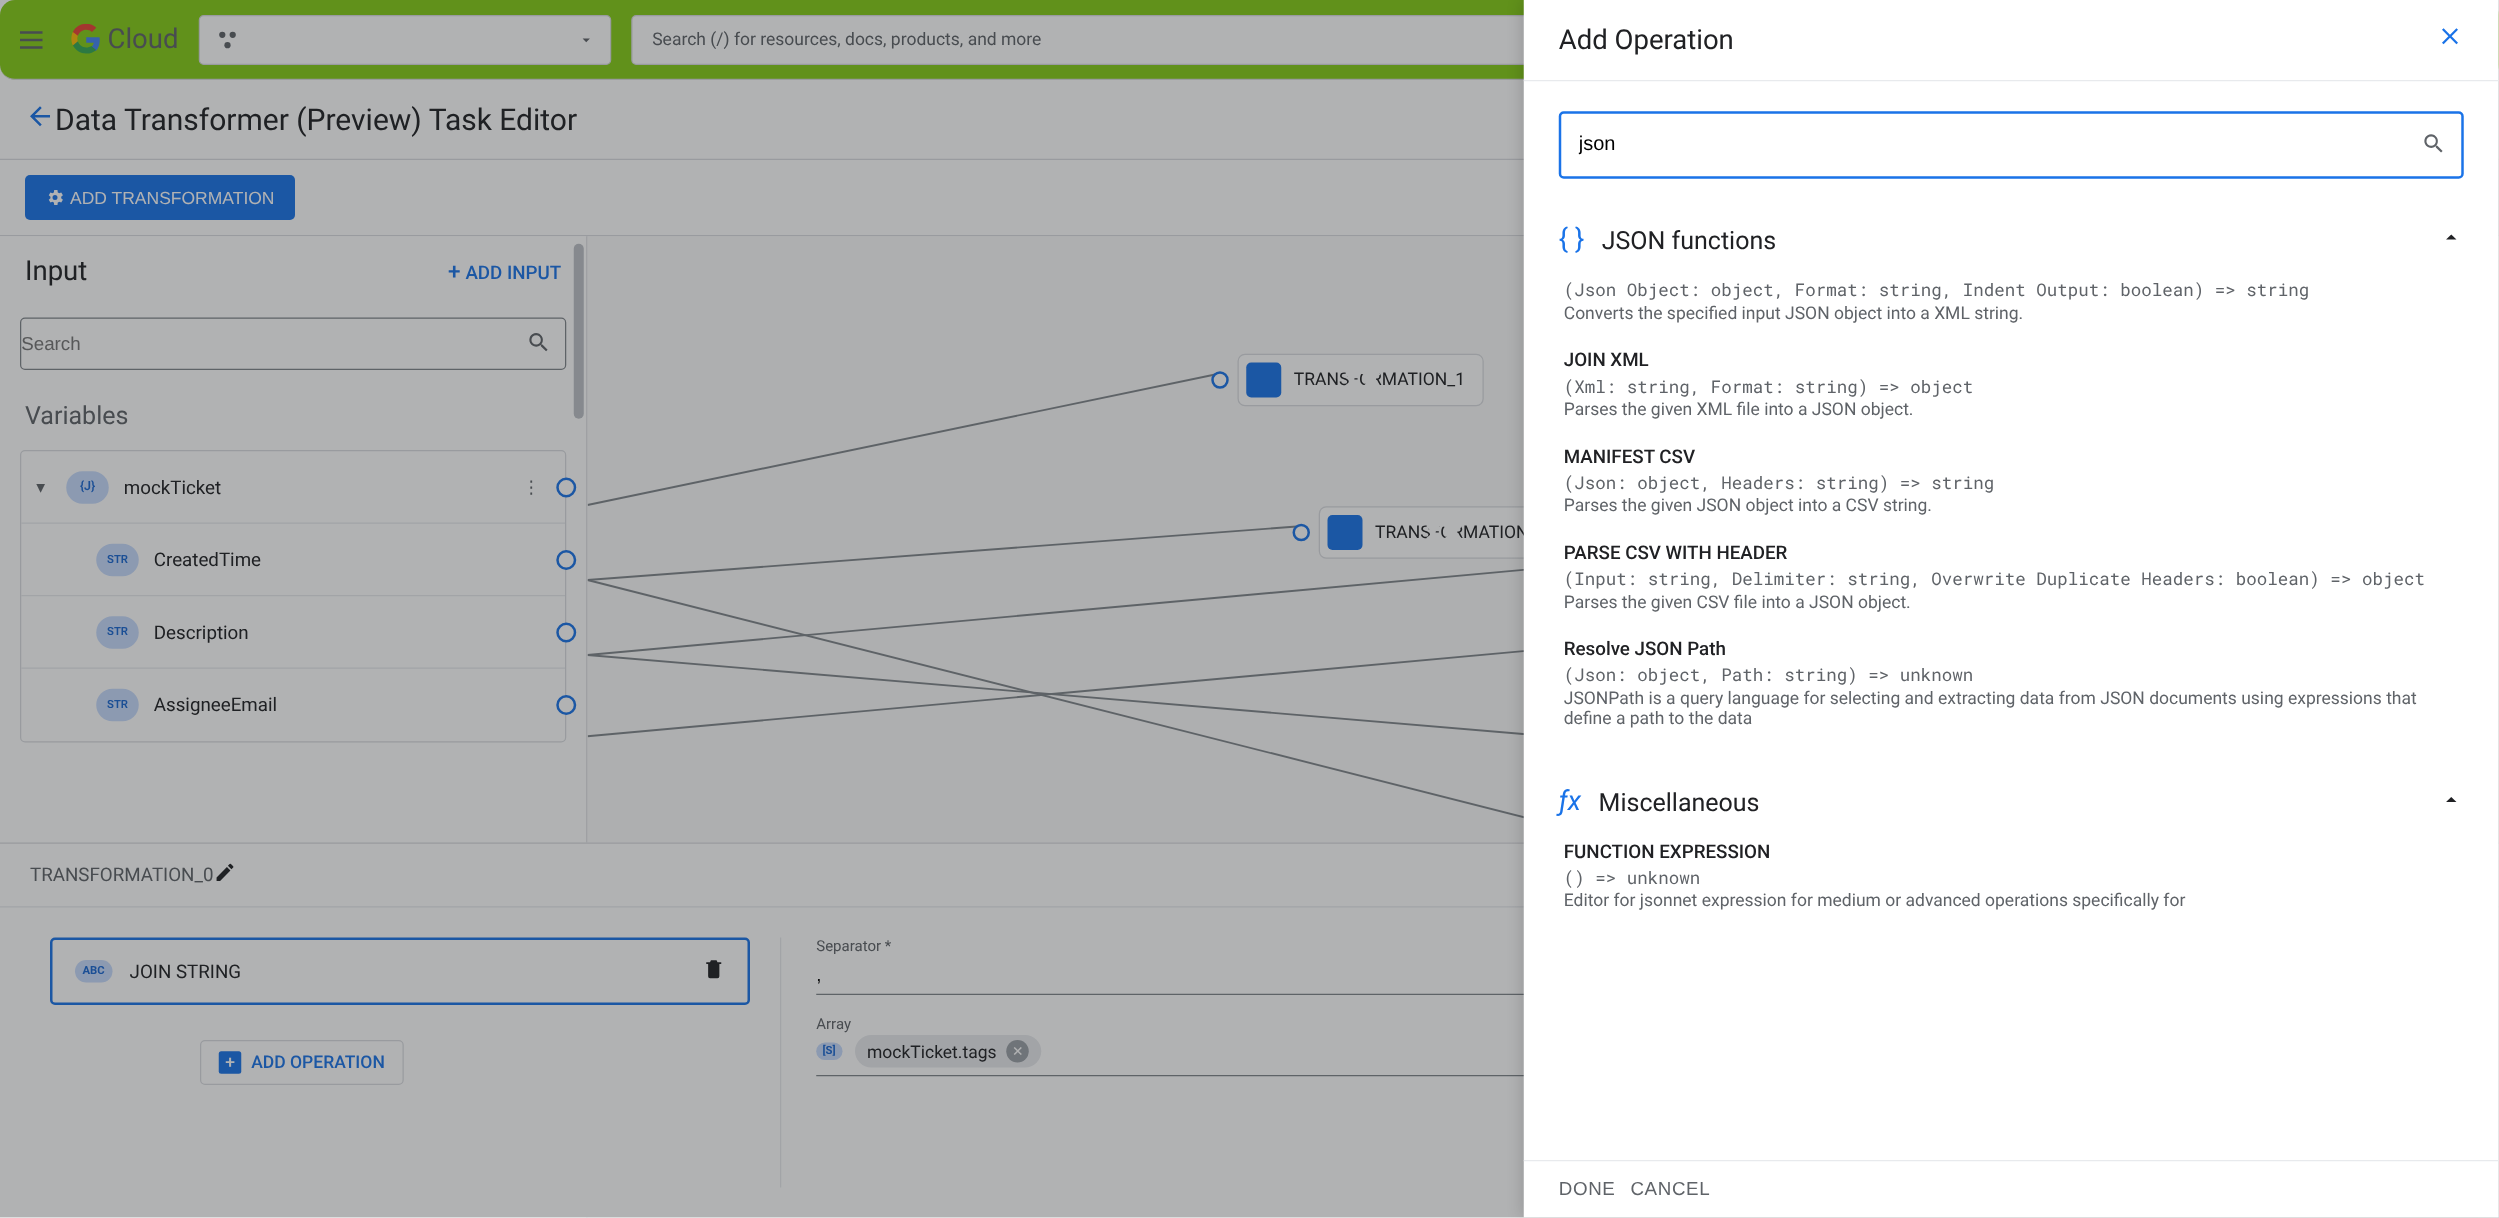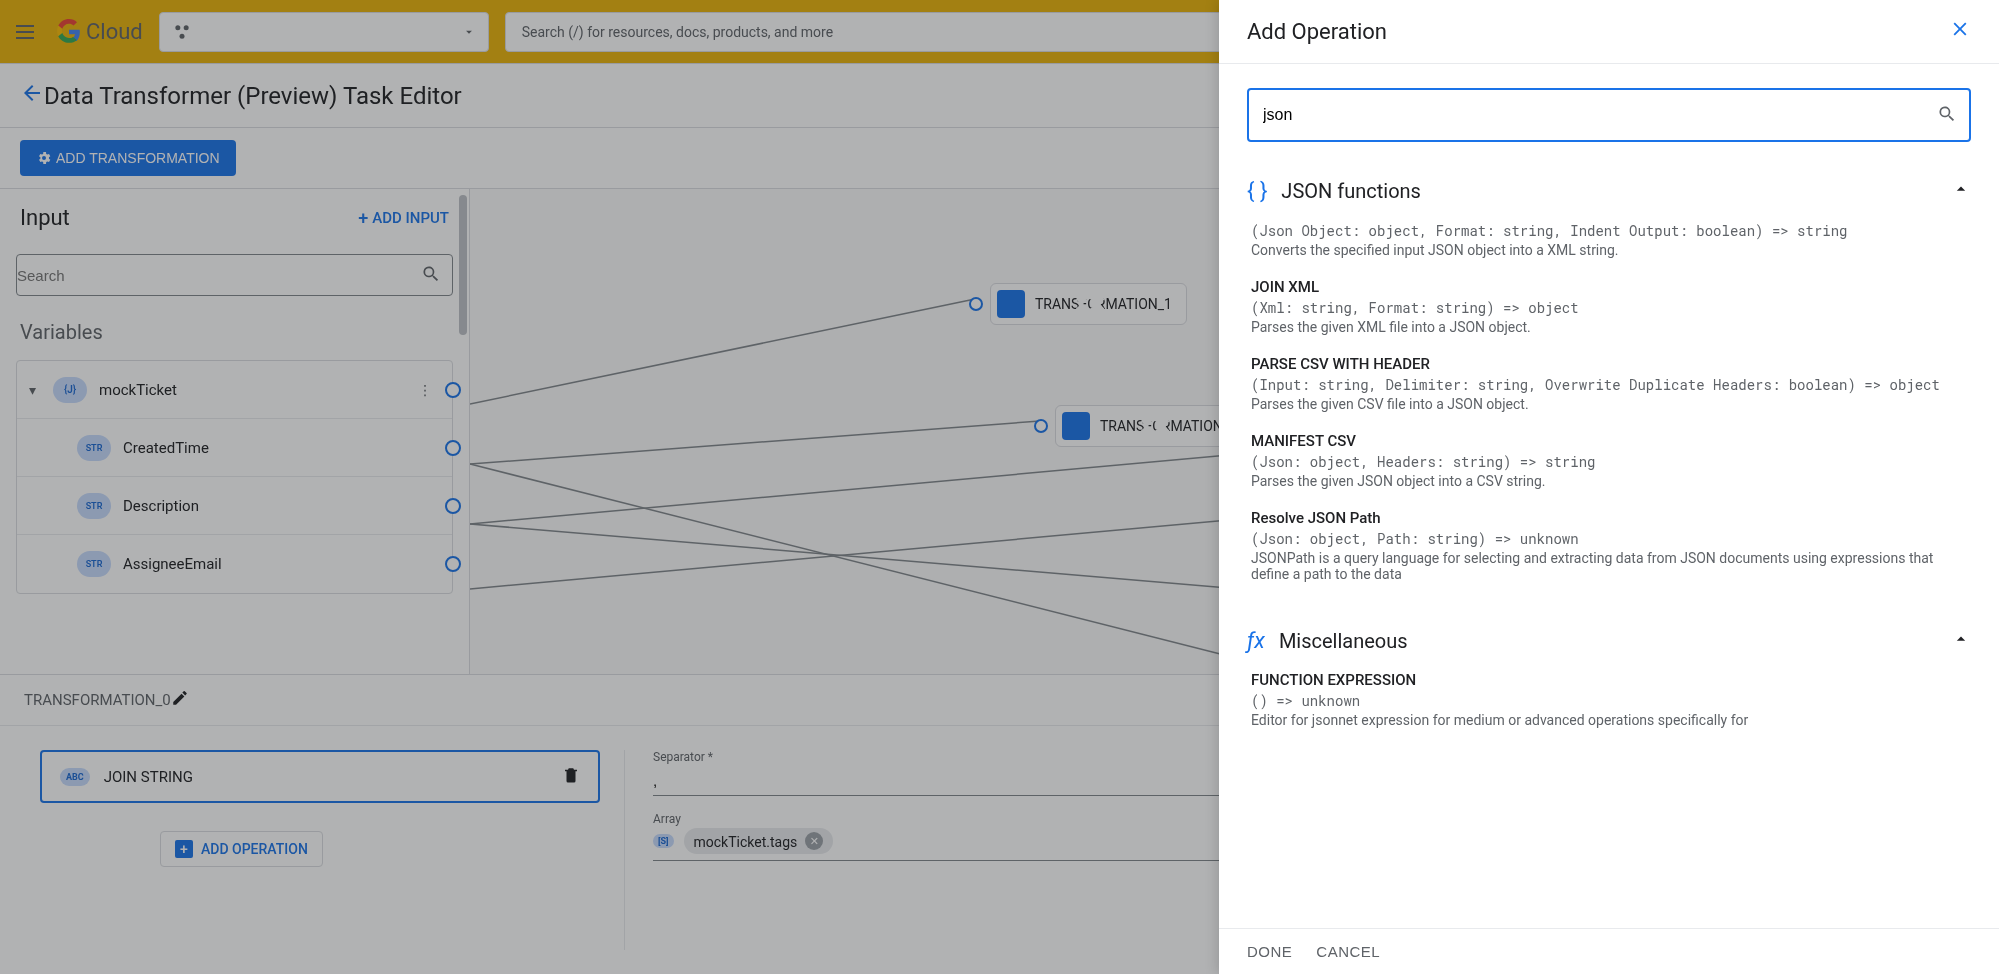--- a/index.html
+++ b/index.html
@@ -1,19 +1,19 @@
 <!DOCTYPE html>
 <html><head>
 <meta charset="utf-8">
 <style>
 * { box-sizing: border-box; margin: 0; padding: 0; }
 body { font-family: 'Google Sans', Roboto, Arial, sans-serif; font-size: 14px; color: #202124; overflow: hidden; width: 1999px; height: 974px; position: relative; }
 
 
-.topbar { height: 64px; display: flex; align-items: center; padding: 0 16px; border-bottom: 1px solid #dadce0; background: #eab308; gap: 16px; }
+.topbar { height: 64px; display: flex; align-items: center; padding: 0 16px; border-bottom: 1px solid #dadce0; background: #84cc16; gap: 16px; border-radius: 12px; }
 .hamburger { width: 24px; height: 24px; cursor: pointer; display: flex; flex-direction: column; justify-content: center; gap: 4px; }
 .hamburger span { height: 2px; background: #5f6368; width: 18px; }
 .logo { display: flex; align-items: center; gap: 4px; font-size: 22px; }
 .project-selector { height: 40px; width: 330px; background: #fff; border: 1px solid #dadce0; border-radius: 4px; display: flex; align-items: center; padding: 0 12px; justify-content: space-between; }
 .proj-icon { width: 20px; height: 20px; }
 .search-bar { flex: 1; height: 40px; background: #fff; border: 1px solid #dadce0; border-radius: 4px; display: flex; align-items: center; padding: 0 16px; color: #5f6368; max-width: 900px; }
 
 
 .page-header { height: 64px; display: flex; align-items: center; padding: 0 20px; border-bottom: 1px solid #dadce0; }
 .back-arrow { color: #1a73e8; font-size: 24px; cursor: pointer; }
@@ -88,21 +88,21 @@
 .drawer-search-wrap .search-icon { position: absolute; right: 14px; top: 16px; color: #5f6368; }
 .fn-group { margin-bottom: 28px; }
 .fn-group-header { display: flex; align-items: center; justify-content: space-between; padding: 8px 0; cursor: pointer; }
 .fn-group-title { display: flex; align-items: center; gap: 14px; font-size: 20px; }
 .fn-group-icon { color: #1a73e8; font-size: 22px; }
 .fn-chevron { color: #202124; }
 .fn-item { padding: 10px 0 10px 4px; cursor: pointer; }
 .fn-name { font-size: 15px; font-weight: 500; margin-bottom: 2px; }
 .fn-sig { font-family: 'Roboto Mono', monospace; font-size: 14px; color: #5f6368; margin-bottom: 2px; }
 .fn-desc { font-size: 14px; color: #5f6368; }
-.drawer-footer { padding: 14px 28px; display: flex; gap: 24px; border-top: 1px solid #e8eaed; }
+.drawer-footer { padding: 14px 28px; display: flex; gap: 12px; border-top: 1px solid #e8eaed; }
 .drawer-footer button { background: none; border: none; font-size: 15px; font-weight: 500; color: #5f6368; cursor: pointer; letter-spacing: 0.5px; }
 
 </style>
 </head>
 <body>
 
 <div class="topbar">
   <div class="hamburger">
       <span></span>
       <span></span>
@@ -307,28 +307,28 @@
           <div class="fn-item">
             <div class="fn-sig">(Json Object: object, Format: string, Indent Output: boolean) =&gt; string</div>
             <div class="fn-desc">Converts the specified input JSON object into a XML string.</div>
           </div>
           <div class="fn-item">
             <div class="fn-name">JOIN XML</div>
             <div class="fn-sig">(Xml: string, Format: string) =&gt; object</div>
             <div class="fn-desc">Parses the given XML file into a JSON object.</div>
           </div>
           <div class="fn-item">
+            <div class="fn-name">MANIFEST CSV</div>
+            <div class="fn-sig">(Json: object, Headers: string) =&gt; string</div>
+            <div class="fn-desc">Parses the given JSON object into a CSV string.</div>
+          </div>
+          <div class="fn-item">
             <div class="fn-name">PARSE CSV WITH HEADER</div>
             <div class="fn-sig">(Input: string, Delimiter: string, Overwrite Duplicate Headers: boolean) =&gt; object</div>
             <div class="fn-desc">Parses the given CSV file into a JSON object.</div>
-          </div>
-          <div class="fn-item">
-            <div class="fn-name">MANIFEST CSV</div>
-            <div class="fn-sig">(Json: object, Headers: string) =&gt; string</div>
-            <div class="fn-desc">Parses the given JSON object into a CSV string.</div>
           </div>
           <div class="fn-item">
             <div class="fn-name">Resolve JSON Path</div>
             <div class="fn-sig">(Json: object, Path: string) =&gt; unknown</div>
             <div class="fn-desc">JSONPath is a query language for selecting and extracting data from JSON documents using expressions that define a path to the data</div>
           </div>
         </div>
     </div>
 
     <div class="fn-group">

